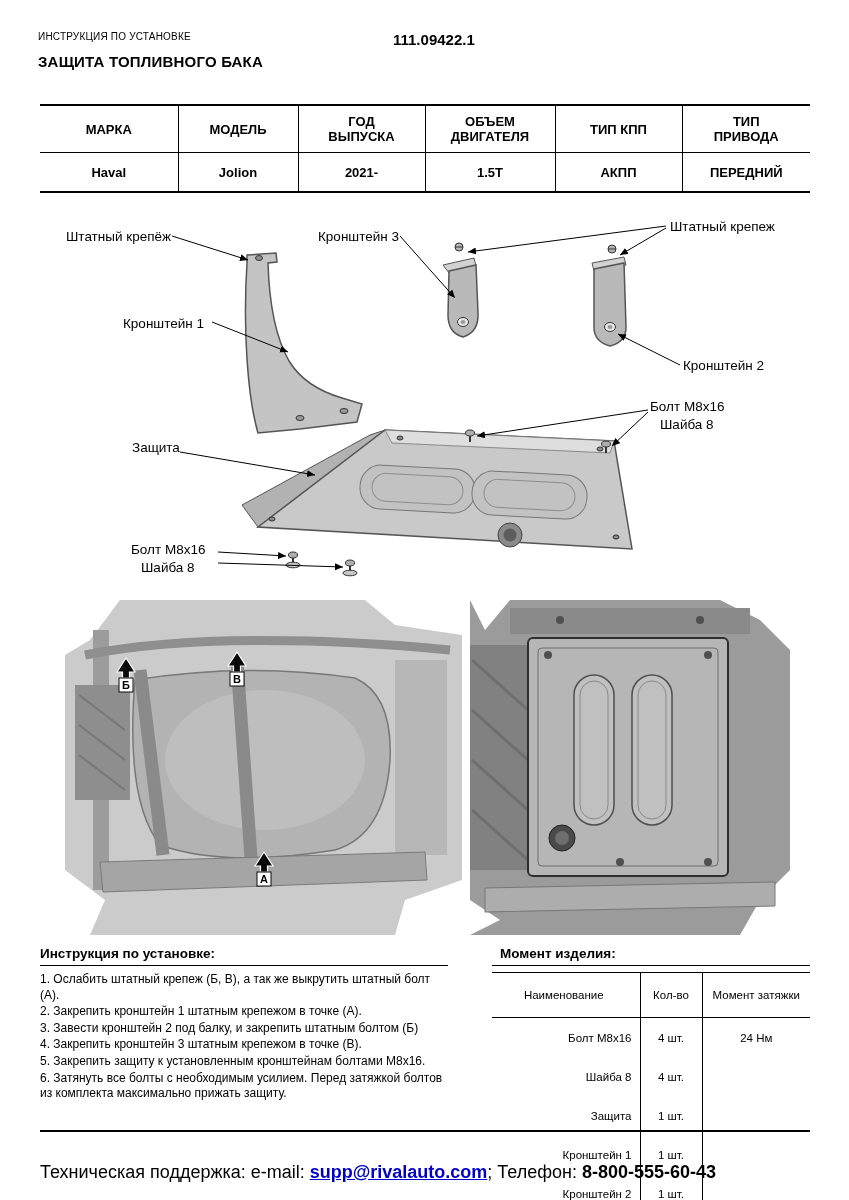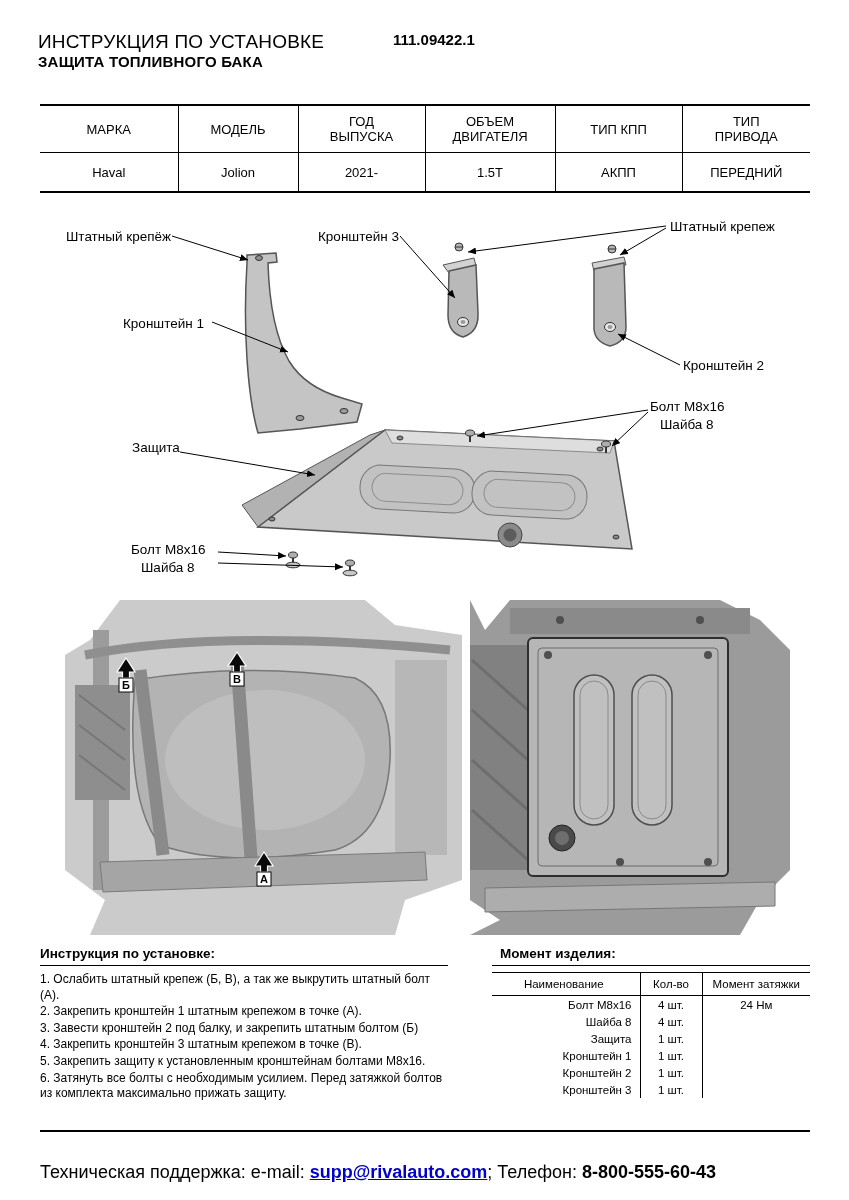--- a/index.html
+++ b/index.html
@@ -4,43 +4,43 @@
 <style>
   html,body { margin:0; padding:0; background:#888; }
   .page {
     position:relative; width:849px; height:1200px; margin:0 auto;
     background:#ffffff; font-family:"Liberation Sans", sans-serif; color:#000;
     overflow:hidden;
   }
   .abs { position:absolute; }
 
   
-  .h-line1 { top:31px; left:38px; font-size:19px; letter-spacing:.2px; }
+  .h-line1 { top:31px; left:38px; font-size:10px; letter-spacing:.2px; }
   .part-no { top:31px; left:393px; font-size:15px; font-weight:bold; }
   .h-line2 { top:53px; left:38px; font-size:15px; font-weight:bold; letter-spacing:.2px; }
 
   
   .spec { position:absolute; top:104px; left:40px; border-collapse:collapse; table-layout:fixed;
           border-top:2px solid #000; border-bottom:2px solid #000; text-align:center; }
-  .spec td { border-right:1px solid #000; font-size:13px; vertical-align:middle; padding:0 4px; }
+  .spec td { border-right:1px solid #000; font-size:13px; vertical-align:middle; padding:0 4px;font-weight:bold; }
   .spec td:last-child { border-right:none; }
   .spec-head td { height:46px; border-bottom:1px solid #000; white-space:pre-line; }
   .spec-vals td { height:38px; }
 
   
   .dlabel { font-size:13.5px; white-space:nowrap; }
 
   
   .col-head { font-size:13.5px; font-weight:bold; }
   .rule { border:none; border-top:1px solid #000; margin:4px 0 6px 0; }
   .steps { font-size:12px; line-height:1.3; }
   .step { margin-bottom:1px; }
 
   .comp { border-collapse:collapse; table-layout:fixed; width:318px; font-size:11.5px; }
-  .comp td { vertical-align:middle; padding:1px 4px; }
+  .comp td { vertical-align:middle; padding:12px 4px; }
   .comp .c2, .comp .c3 { border-left:1px solid #000; text-align:center; }
   .comp .c1 { text-align:right; padding-right:8px; }
   .comp-head td { border-top:1px solid #000; border-bottom:1px solid #000; height:20px; text-align:center; }
   .comp-body td { height:15px; }
 
   
   .foot-rule { position:absolute; left:40px; width:770px; top:1130px; border:none; border-top:2px solid #000; margin:0; }
   .foot1 { top:1140px; left:40px; font-size:14px; }
   .foot2 { top:1162px; left:40px; font-size:18px; }
   .email-link { color:#0000c8; font-weight:bold; text-decoration:underline; }

